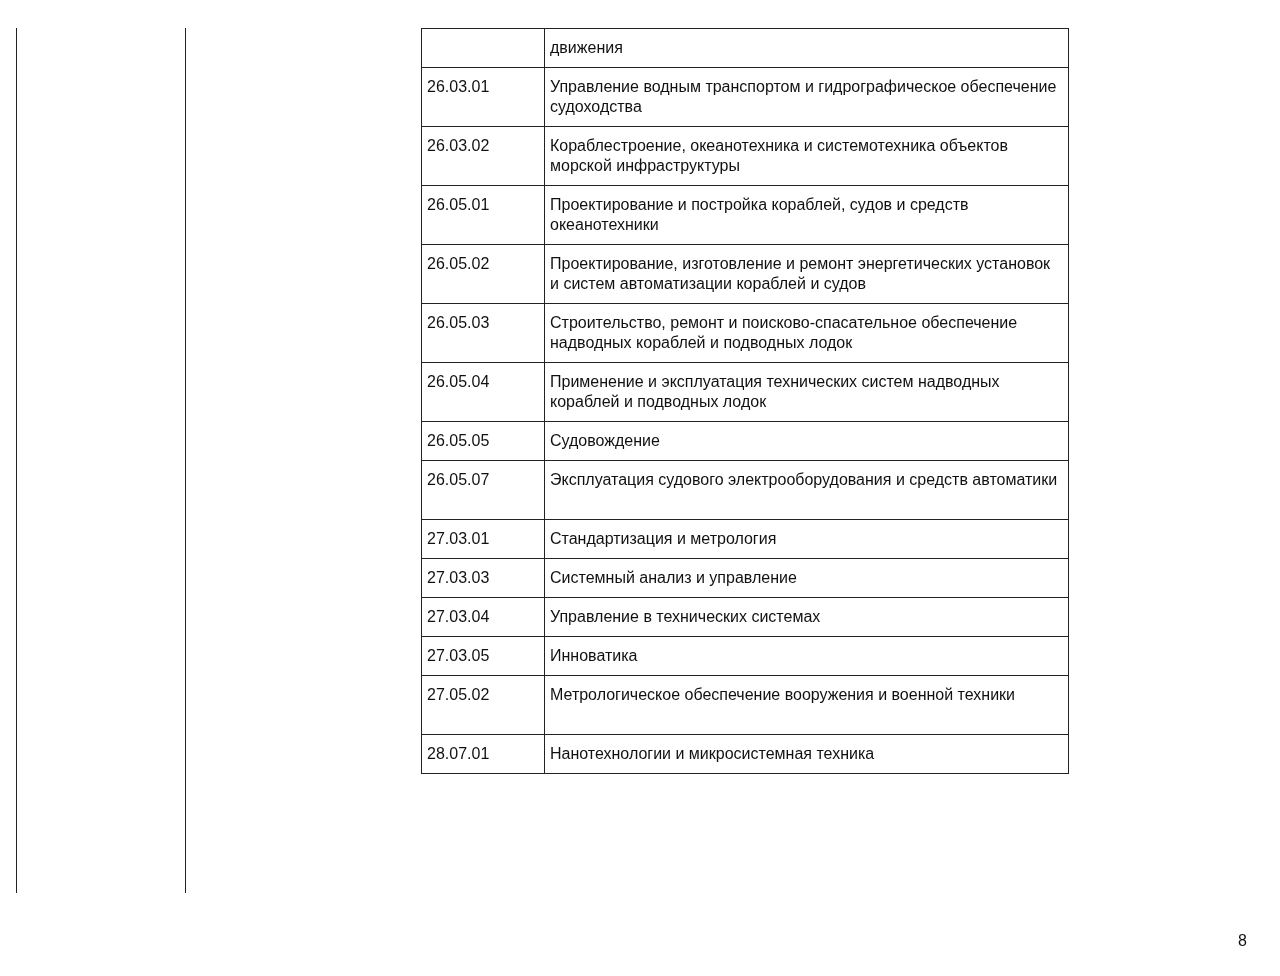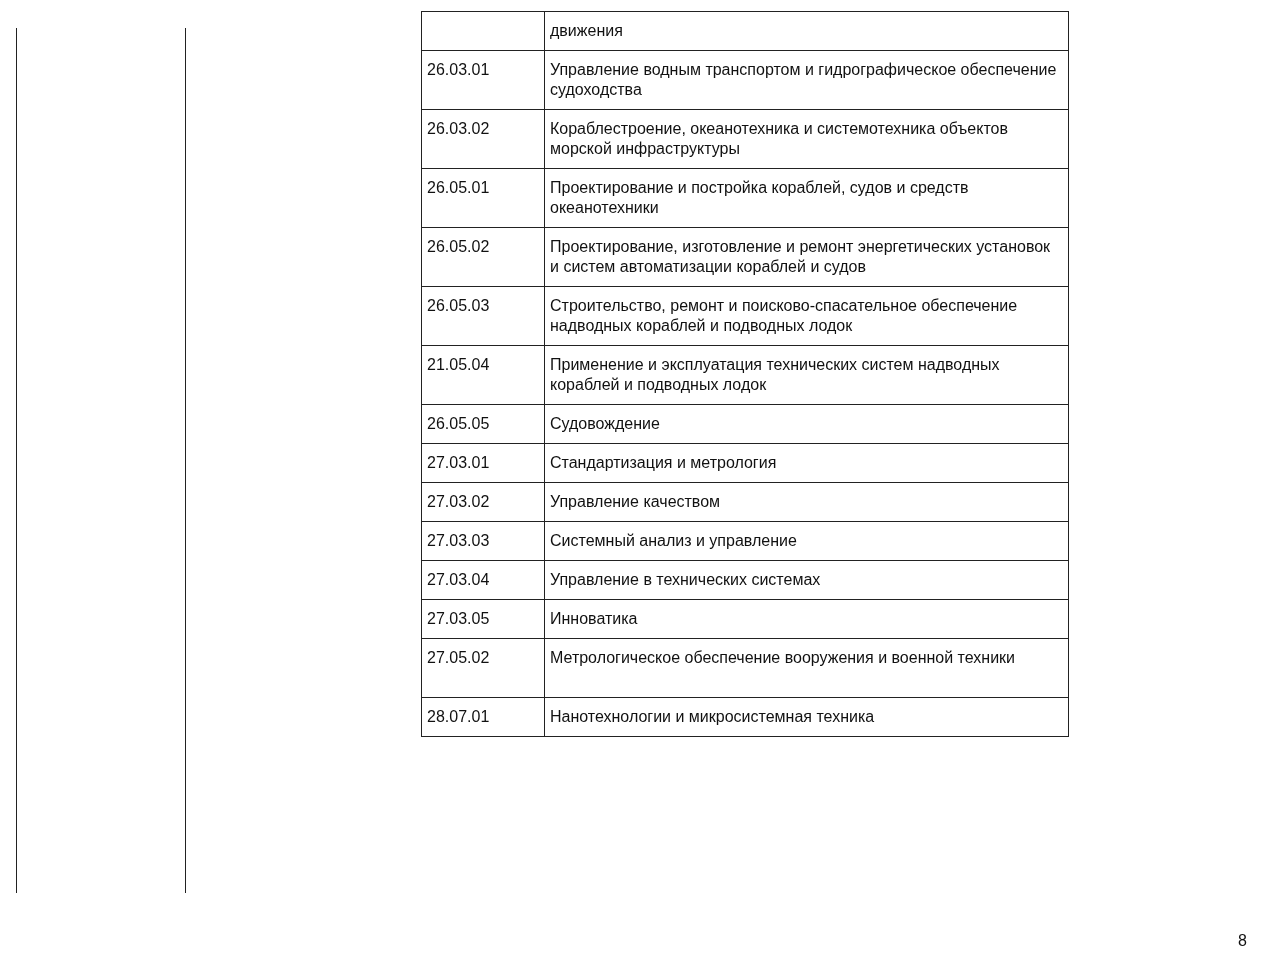--- a/index.html
+++ b/index.html
@@ -21,21 +21,21 @@
       width: 0;
       height: 865px;
       border-left: 1.5px solid #222222;
     }
     .vline.l1 { left: 16px; }
     .vline.l2 { left: 185px; }
 
     table.doc-table {
       position: absolute;
       left: 421px;
-      top: 11px;
+      top: 28px;
       width: 647px;
       border-collapse: collapse;
       table-layout: fixed;
       font-size: 16px;
       line-height: 20px;
     }
     table.doc-table col.code-col { width: 123px; }
     table.doc-table col.name-col { width: 524px; }
     table.doc-table td {
       border: 1.5px solid #222222;
@@ -86,34 +86,34 @@
     </tr>
     <tr class="double">
       <td class="code">26.05.02</td>
       <td class="name">Проектирование, изготовление и ремонт энергетических установок и систем автоматизации кораблей и судов</td>
     </tr>
     <tr class="double">
       <td class="code">26.05.03</td>
       <td class="name">Строительство, ремонт и поисково-спасательное обеспечение надводных кораблей и подводных лодок</td>
     </tr>
     <tr class="double">
-      <td class="code">21.05.04</td>
+      <td class="code">26.05.04</td>
       <td class="name">Применение и эксплуатация технических систем надводных кораблей и подводных лодок</td>
     </tr>
     <tr class="single">
       <td class="code">26.05.05</td>
       <td class="name">Судовождение</td>
     </tr>
+    <tr class="double">
+      <td class="code">26.05.07</td>
+      <td class="name">Эксплуатация судового электрооборудования и средств автоматики</td>
+    </tr>
     <tr class="single">
       <td class="code">27.03.01</td>
       <td class="name">Стандартизация и метрология</td>
-    </tr>
-    <tr class="single">
-      <td class="code">27.03.02</td>
-      <td class="name">Управление качеством</td>
     </tr>
     <tr class="single">
       <td class="code">27.03.03</td>
       <td class="name">Системный анализ и управление</td>
     </tr>
     <tr class="single">
       <td class="code">27.03.04</td>
       <td class="name">Управление в технических системах</td>
     </tr>
     <tr class="single">

